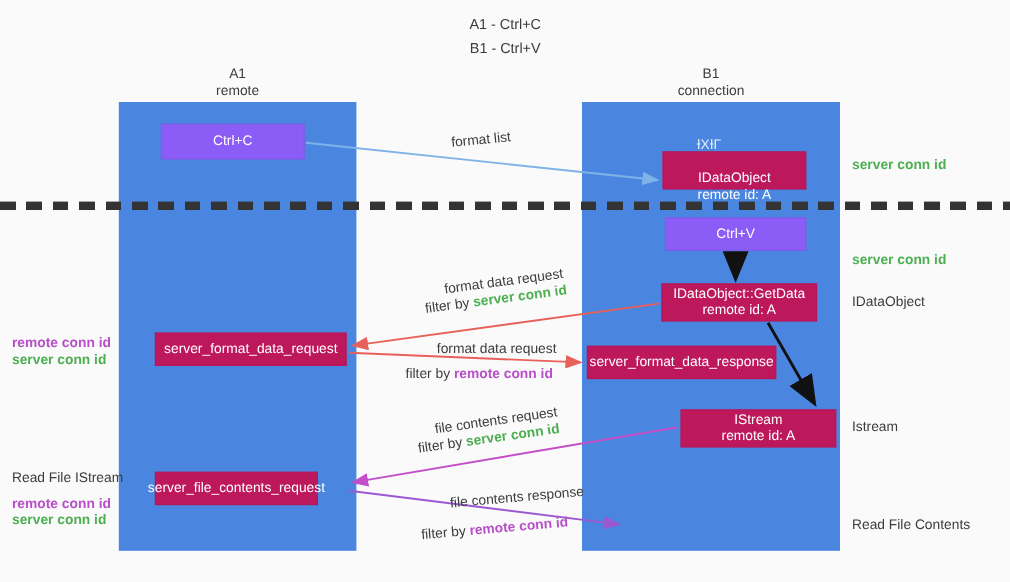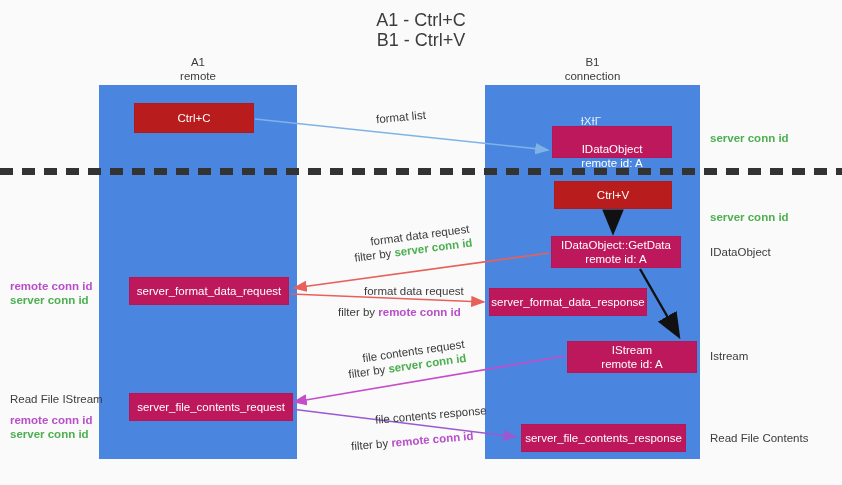--- a/index.html
+++ b/index.html
@@ -27,21 +27,21 @@
     width: 842px;
     height: 485px;
     pointer-events: none;
   }
   .title {
     position: absolute;
     left: 0;
     top: 10px;
     width: 842px;
     text-align: center;
-    font-size: 18px;
+    font-size: 12px;
     line-height: 20px;
     color: #3c3c3c;
     white-space: pre-line;
   }
   .lane {
     position: absolute;
     background: #4a86e0;
   }
   .lane-a { left: 99px; top: 85px; width: 198px; height: 374px; }
   .lane-b { left: 485px; top: 85px; width: 215px; height: 374px; }
@@ -64,31 +64,31 @@
     flex-direction: column;
     align-items: center;
     justify-content: center;
     color: #ffffff;
     font-size: 11.5px;
     line-height: 14px;
     text-align: center;
     white-space: pre-line;
     border: 1px solid rgba(0,0,0,0.05);
   }
-  .box-green { background: #b91c1c; }
+  .box-green { background: #8b5cf6; }
   .box-orange { background: #be185d; }
 
   .b-ctrlc   { left: 134px; top: 103px; width: 120px; height: 30px; }
   .b-dataobj { left: 552px; top: 126px; width: 120px; height: 32px; }
   .b-ctrlv   { left: 554px; top: 181px; width: 118px; height: 28px; }
   .b-getdata { left: 551px; top: 236px; width: 130px; height: 32px; }
   .b-sfdreq  { left: 129px; top: 277px; width: 160px; height: 28px; }
   .b-sfdresp { left: 489px; top: 288px; width: 158px; height: 28px; }
   .b-istream { left: 567px; top: 341px; width: 130px; height: 32px; }
-  .b-sfcreq  { left: 129px; top: 393px; width: 164px; height: 28px; }
+  .b-sfcreq  { left: 129px; top: 393px; width: 136px; height: 28px; }
   .b-sfcresp { left: 521px; top: 424px; width: 165px; height: 28px; }
 
   .garbled {
     position: relative;
     display: inline-block;
   }
   .garbled .g-over {
     position: absolute;
     left: -1px;
     top: 0;
@@ -197,23 +197,20 @@
 
   <div class="box box-orange b-istream">
     <span>IStream</span>
     <span>remote id: A</span>
   </div>
 
   <div class="box box-orange b-sfcreq">
     <span>server_file_contents_request</span>
   </div>
 
-  <div class="box box-orange b-sfcresp">
-    <span>server_file_contents_response</span>
-  </div>
 
   <div class="lbl" style="left:376px; top:110px; transform: rotate(-5.5deg);">format list</div>
 
   <div class="lbl" style="left:370px; top:228px; transform: rotate(-7.5deg);">format data request</div>
 
   <div class="lbl" style="left:354px; top:243px; transform: rotate(-7.5deg);">
     <span>filter by </span><span class="lbl-green">server conn id</span>
   </div>
 
   <div class="lbl" style="left:364px; top:284px;">format data request</div>

